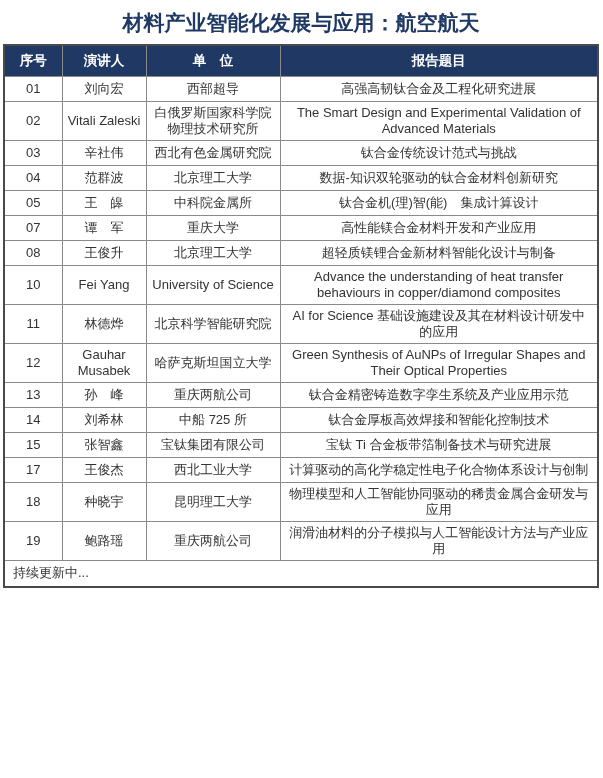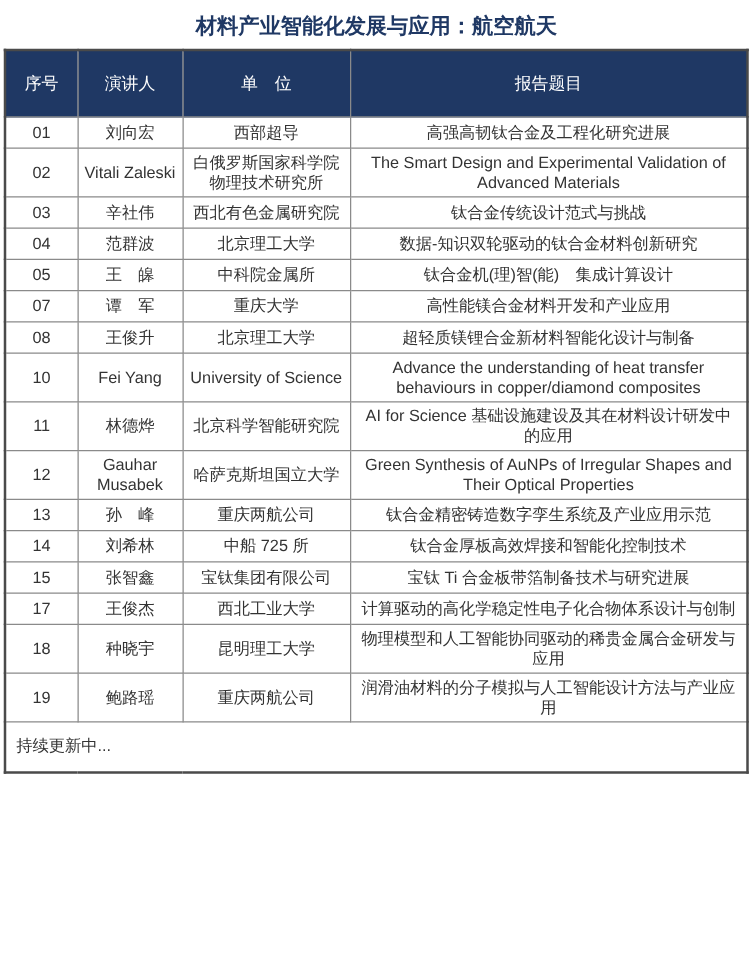--- a/index.html
+++ b/index.html
@@ -18,58 +18,58 @@
     width: 603px;
     height: 778px;
     background: var(--page-bg);
     font-family: "Liberation Sans", sans-serif;
     overflow: hidden;
   }
   .page { padding: 0 4px 0 3px; }
   .page-title {
     margin: 9px 0 7px 0;
     text-align: center;
-    font-size: 17px;
+    font-size: 21px;
     font-weight: bold;
     color: var(--title-color);
   }
   table.schedule {
     width: 596px;
     border-collapse: collapse;
     table-layout: fixed;
     border: 2px solid var(--border-outer);
   }
   th {
     background: var(--header-bg);
     color: var(--header-text);
     font-size: 13.5px;
-    font-weight: normal;
+    font-weight: bold;
     text-align: center;
     vertical-align: middle;
-    padding: 17px 2px;
+    padding: 6px 2px;
     height: 16px;
     border: 1px solid var(--border-inner);
   }
   td {
     border: 1px solid var(--border-inner);
     font-size: 13px;
     color: var(--body-text);
     text-align: center;
     vertical-align: middle;
     padding: 3px 6px;
     height: 25px;
     line-height: 16px;
     word-wrap: break-word;
   }
   td.col-speaker { padding-left: 2px; padding-right: 2px; }
   td.col-org { padding-left: 3px; padding-right: 3px; }
   td.footer-cell {
     text-align: left;
     padding: 3px 8px;
-    height: 40px;
+    height: 26px;
   }
 </style>
 </head>
 <body>
 
 <div class="page">
   <h1 class="page-title">材料产业智能化发展与应用：航空航天</h1>
 
   <table class="schedule">
     <colgroup>

